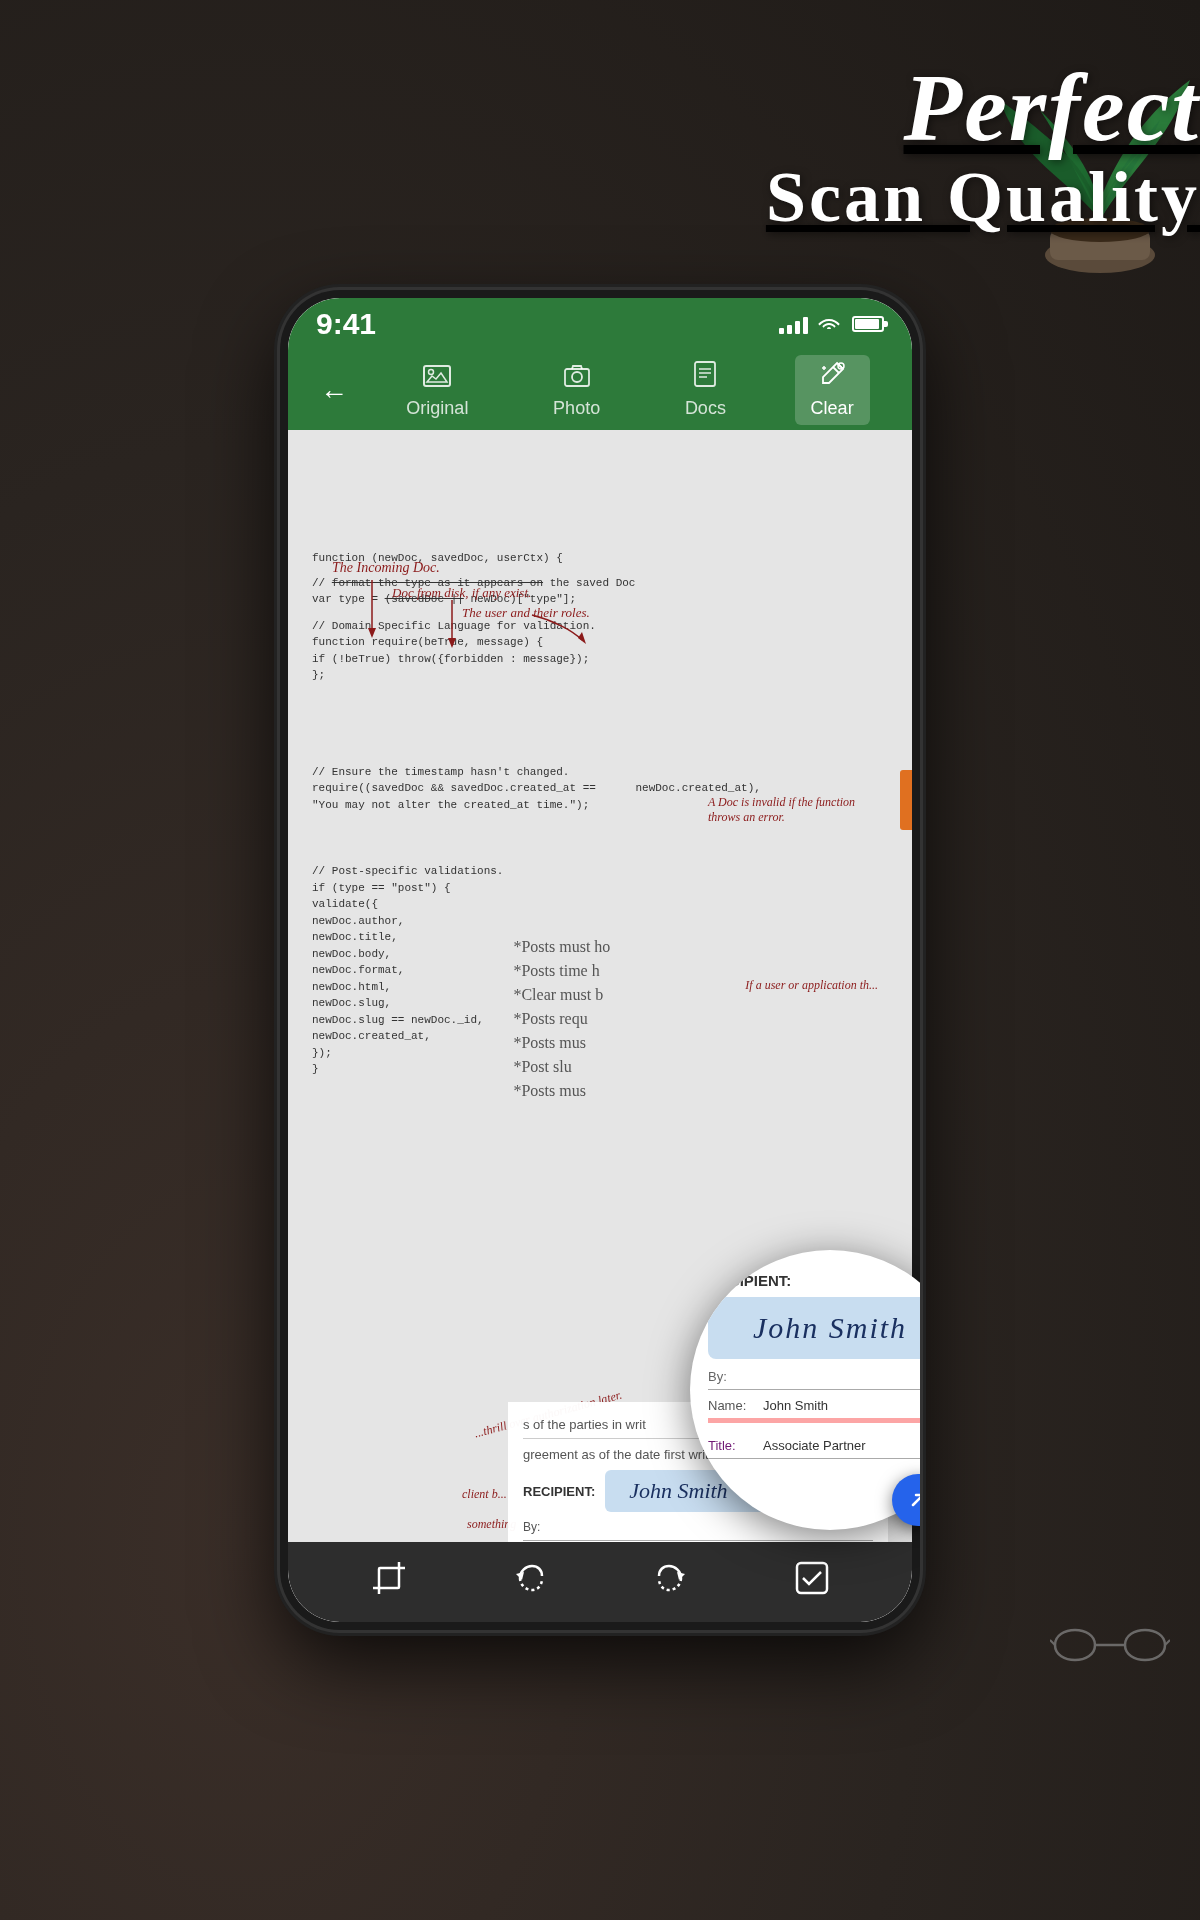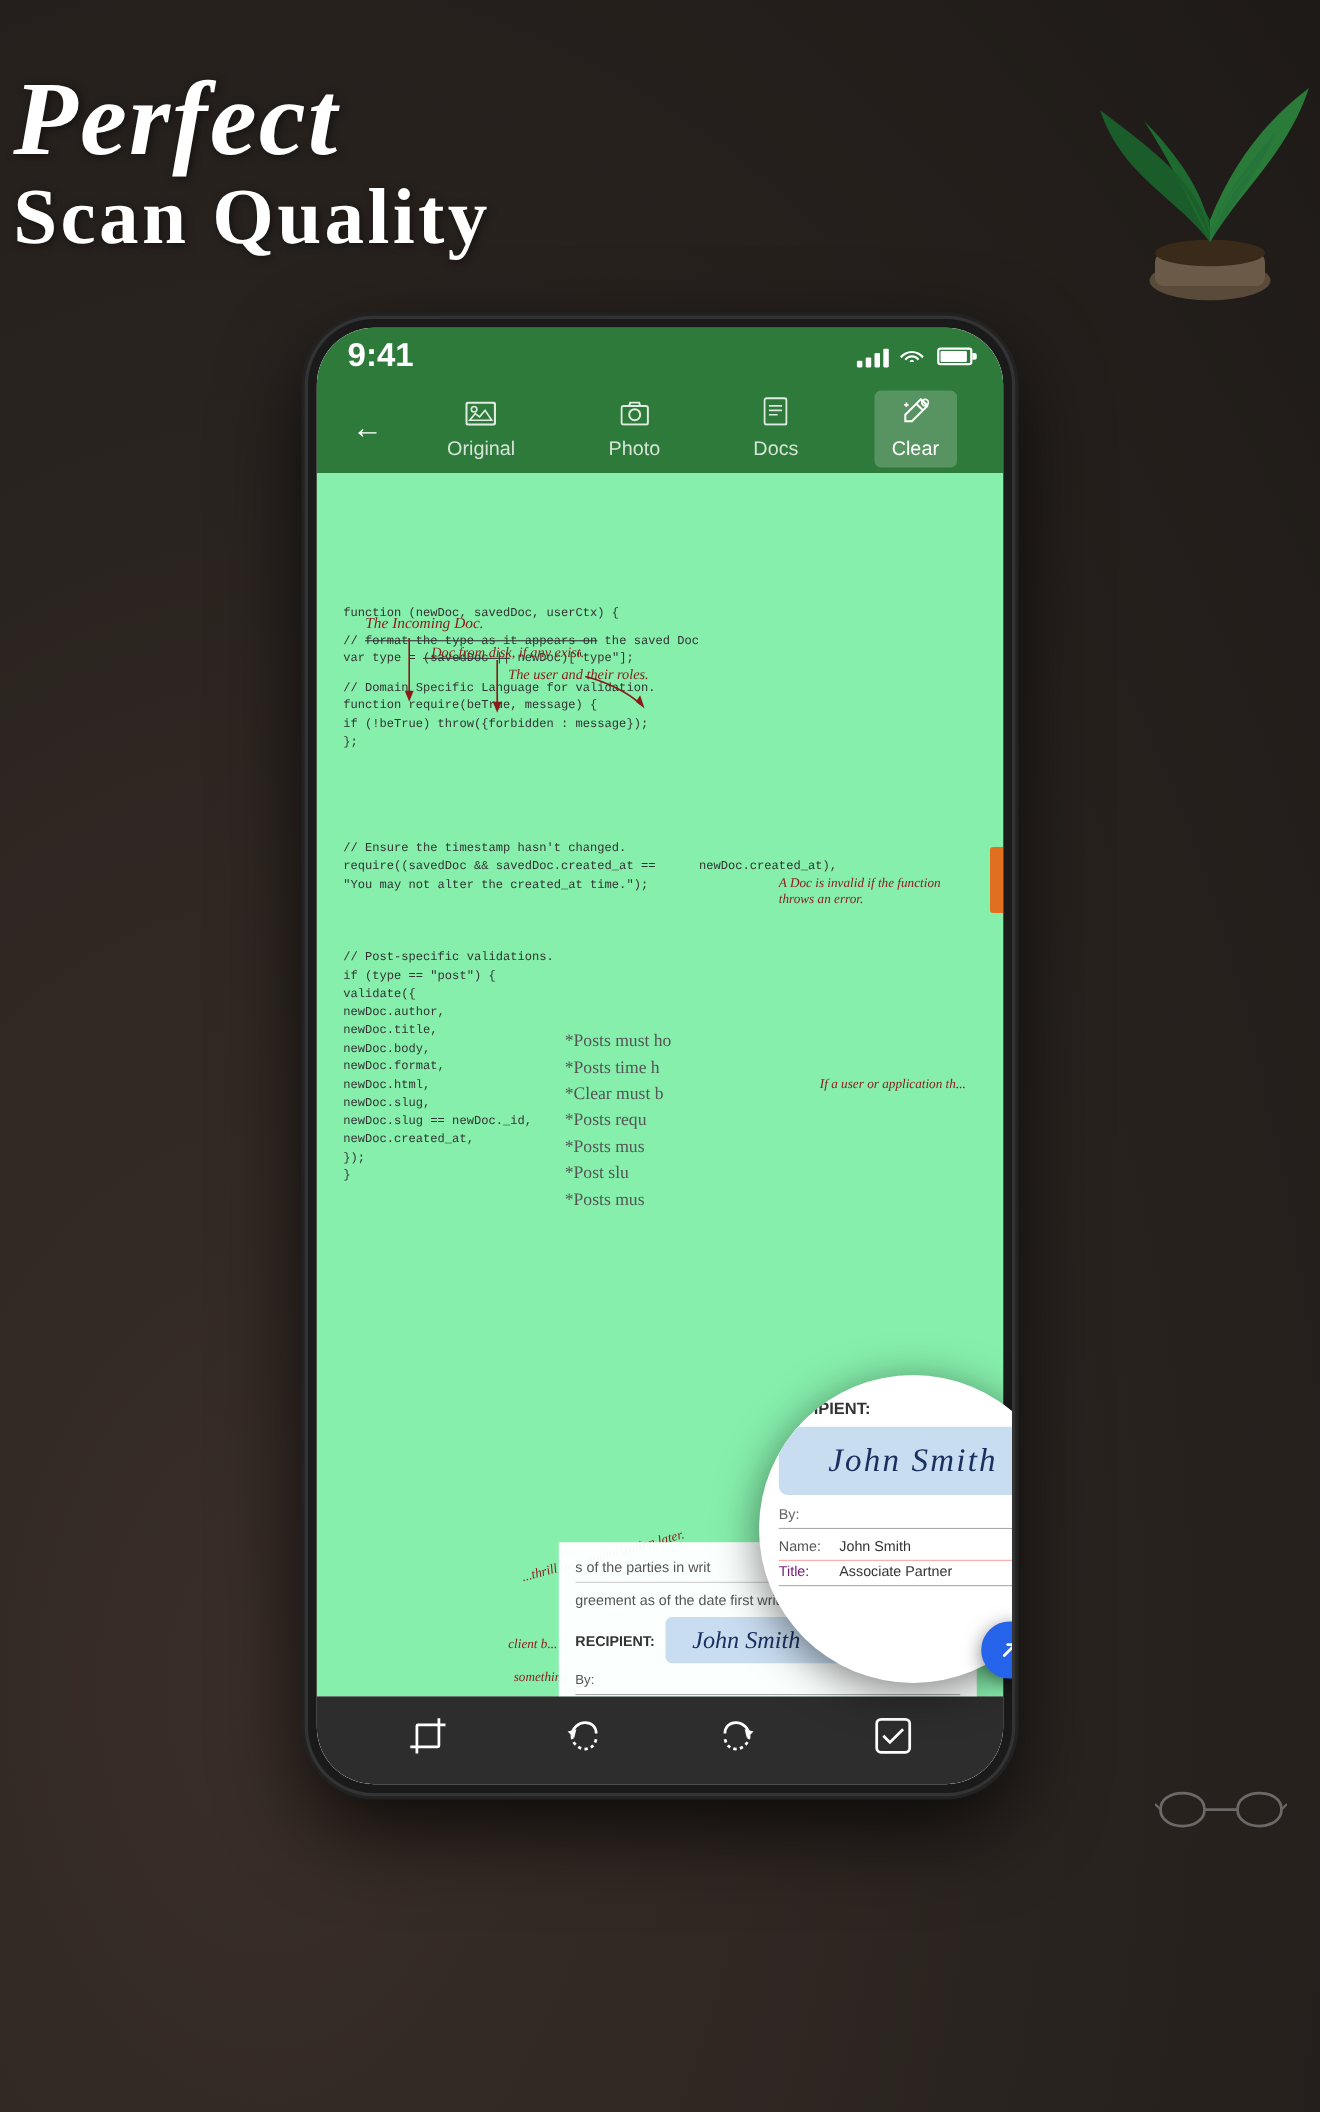--- a/index.html
+++ b/index.html
@@ -26,24 +26,25 @@
       right: 0;
       width: 220px;
       height: 280px;
       overflow: hidden;
     }
 
     
     .header-title {
       position: absolute;
       top: 60px;
-      left: 12px;
+      left: 0;
       right: 0;
-      text-align: left;
+      text-align: right;
       z-index: 10;
+      text-decoration: underline;
     }
 
     .title-perfect {
       font-size: 96px;
       font-weight: bold;
       color: #ffffff;
       font-family: 'Georgia', serif;
       font-style: italic;
       letter-spacing: 2px;
       line-height: 1;
@@ -197,21 +198,21 @@
       background: rgba(255,255,255,0.2);
       color: #fff;
     }
 
     .toolbar-tab-icon {
       font-size: 28px;
     }
 
     
     .doc-area {
-      background: #86efac;
+      background: #e5e5e5;
       flex: 1;
       overflow: hidden;
       padding: 20px 24px;
       height: calc(100% - 52px - 80px - 80px);
       position: relative;
     }
 
     
     .bottom-toolbar {
       background: #2d2d2d;
@@ -509,21 +510,21 @@
 
       <div style="display:flex; align-items:center; margin-bottom:8px;">
         <span style="font-weight:bold; font-size:15px; font-family:Arial,sans-serif; color:#333; margin-right:8px;">RECIPIENT:</span>
       </div>
       <div style="background:#c8ddf0; border-radius:8px; padding:14px 20px; margin-bottom:10px;">
         <div style="font-family:Georgia,cursive; font-style:italic; font-size:30px; color:#1a3060; letter-spacing:2px; text-align:center;">John Smith</div>
       </div>
       <div style="font-size:13px; font-family:Arial,sans-serif; color:#666; border-bottom:1px solid #aaa; padding-bottom:5px; margin-bottom:8px;">
         <span>By:</span>
       </div>
-      <div style="display:flex; font-size:13px; font-family:Arial,sans-serif; border-bottom:1px solid #fca5a5; padding-bottom:5px; margin-bottom:2px;">
+      <div style="display:flex; font-size:13px; font-family:Arial,sans-serif; border-bottom:5px solid #fca5a5; padding-bottom:5px; margin-bottom:15px;">
         <span style="color:#555; min-width:55px;">Name:</span>
         <span style="color:#333;">John Smith</span>
       </div>
       <div style="display:flex; align-items:center; font-size:13px; font-family:Arial,sans-serif; border-bottom:1px solid #aaa; padding-bottom:5px;">
         <span style="color:#701a75; min-width:55px;">Title:</span>
         <span style="color:#333;">Associate Partner</span>
       </div>
     </div>
   </div>
 

